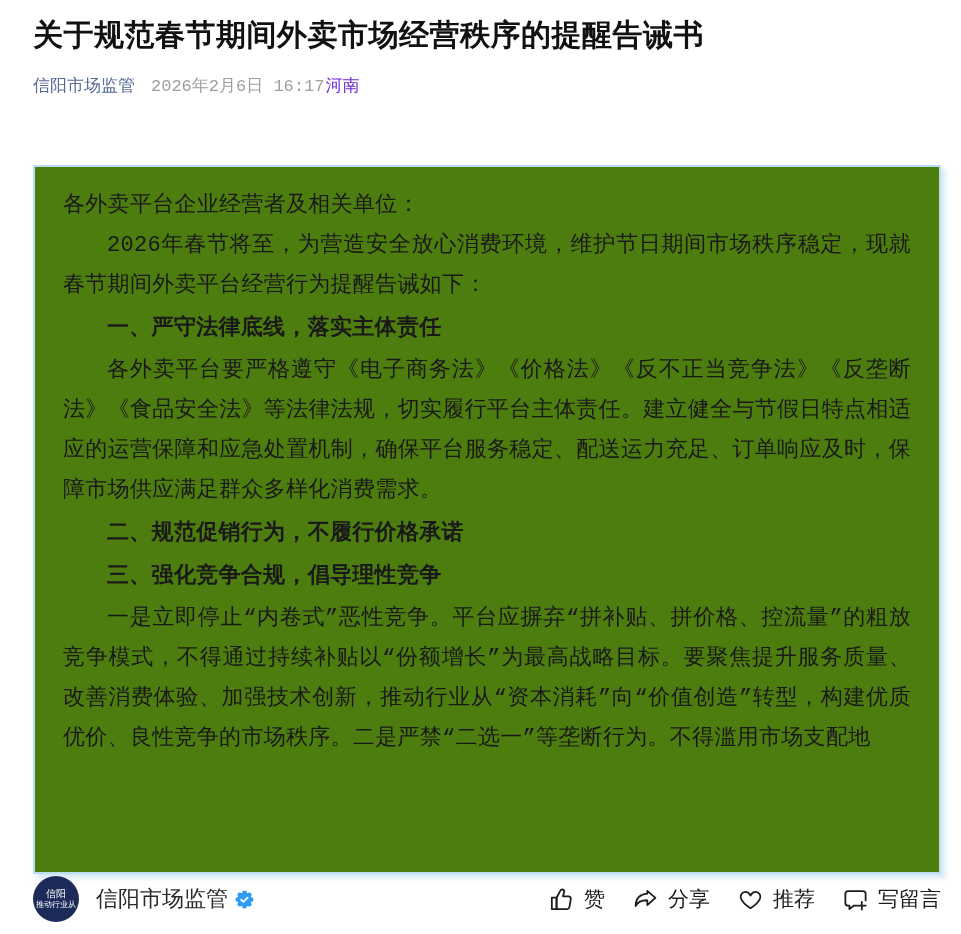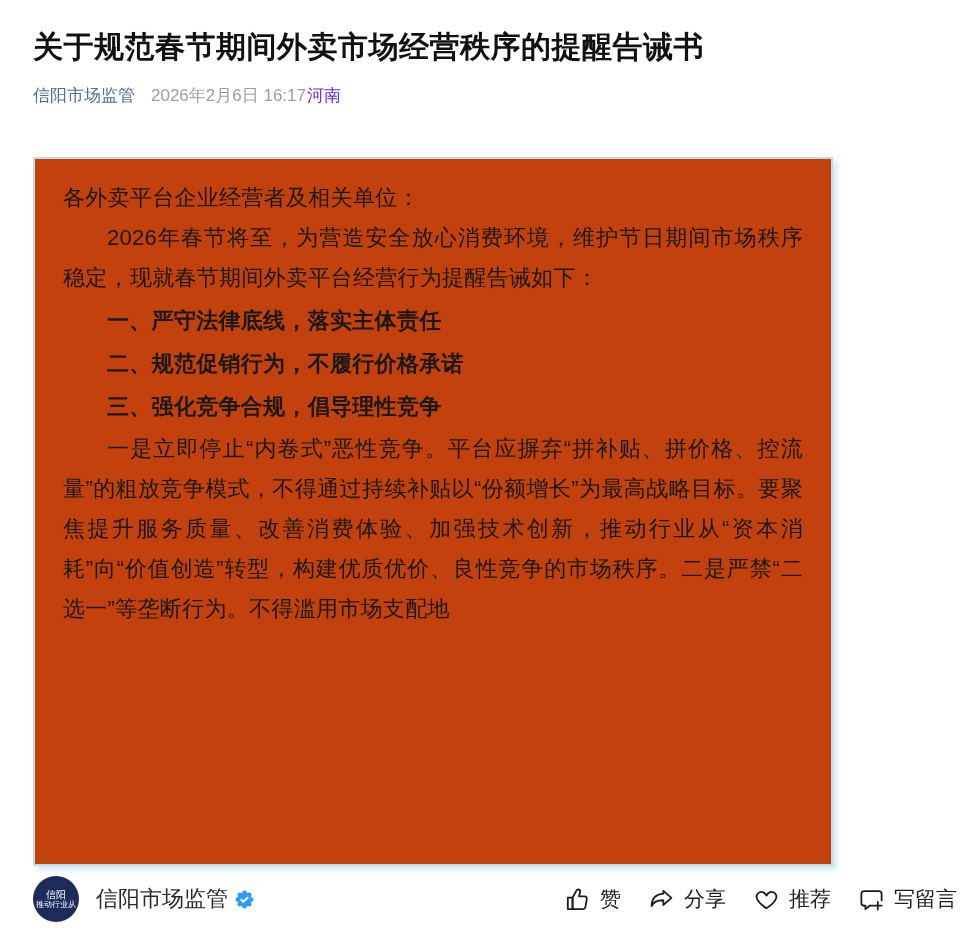--- a/index.html
+++ b/index.html
@@ -1,18 +1,18 @@
 <!DOCTYPE html>
 <html><head>
 <meta charset="utf-8">
 <style>
   * { margin: 0; padding: 0; box-sizing: border-box; }
   html, body { width: 961px; height: 934px; background: #ffffff; overflow: hidden; }
   body { font-family: "Liberation Sans", sans-serif; }
-  .page { width: 961px; height: 934px; padding: 14px 20px 0 33px; position: relative; }
+  .page { width: 961px; height: 934px; padding: 4px 20px 0 33px; position: relative; font-family: Liberation Mono, monospace; }
 
   .article-title {
     padding-top: 14px;
     font-size: 30px;
     line-height: 38px;
     font-weight: 700;
     color: #111111;
     letter-spacing: 0.5px;
   }
 
@@ -21,28 +21,28 @@
     display: flex;
     align-items: center;
     font-size: 17px;
     color: #a2a2a2;
   }
   .meta-author { color: #576b95; margin-right: 16px; cursor: pointer; }
   .meta-date   { color: #9e9e9e; margin-right: 1px; }
   .meta-region { color: #6d28d9; }
 
   .content-box {
-    margin-top: 50px;
-    width: 800px;
+    margin-top: 68px;
+    width: 908px;
     height: 709px;
     border: 2px solid #bcdeee;
     box-shadow: 4px 4px 5px rgba(176, 214, 235, 0.55);
     padding: 19px 28px 0 28px;
     overflow: hidden;
-    background: #c2410c;
+    background: #4d7c0f;
   }
   .content-box p {
     font-size: 22px;
     line-height: 40px;
     color: #191919;
     text-align: justify;
     letter-spacing: 0.3px;
   }
   .para-indent { text-indent: 2em; }
   .section-heading {
@@ -50,21 +50,21 @@
     line-height: 40px;
     font-weight: 700;
     color: #e23b49;
     text-indent: 2em;
     margin: 3px 0 2px 0;
   }
 
   .footer-bar {
     position: absolute;
     left: 33px;
-    right: 4px;
+    right: 20px;
     top: 869px;
     height: 60px;
     display: flex;
     align-items: center;
   }
   .avatar {
     width: 46px; height: 46px;
     border-radius: 50%;
     background: #1c2b5a;
     color: #ffffff;
@@ -114,20 +114,21 @@
     <span class="meta-author">信阳市场监管</span>
     <span class="meta-date">2026年2月6日 16:17</span>
     <span class="meta-region">河南</span>
   </div>
 
   <div class="content-box">
     <p>各外卖平台企业经营者及相关单位：</p>
     <p class="para-indent">2026年春节将至，为营造安全放心消费环境，维护节日期间市场秩序稳定，现就春节期间外卖平台经营行为提醒告诫如下：</p>
 
     <p class="section-heading">一、严守法律底线，落实主体责任</p>
+    <p class="para-indent">各外卖平台要严格遵守《电子商务法》《价格法》《反不正当竞争法》《反垄断法》《食品安全法》等法律法规，切实履行平台主体责任。建立健全与节假日特点相适应的运营保障和应急处置机制，确保平台服务稳定、配送运力充足、订单响应及时，保障市场供应满足群众多样化消费需求。</p>
 
     <p class="section-heading">二、规范促销行为，不履行价格承诺</p>
 
     <p class="section-heading">三、强化竞争合规，倡导理性竞争</p>
     <p class="para-indent">一是立即停止“内卷式”恶性竞争。平台应摒弃“拼补贴、拼价格、控流量”的粗放竞争模式，不得通过持续补贴以“份额增长”为最高战略目标。要聚焦提升服务质量、改善消费体验、加强技术创新，推动行业从“资本消耗”向“价值创造”转型，构建优质优价、良性竞争的市场秩序。二是严禁“二选一”等垄断行为。不得滥用市场支配地</p>
   </div>
 
   <div class="footer-bar">
 
     <div class="avatar">

